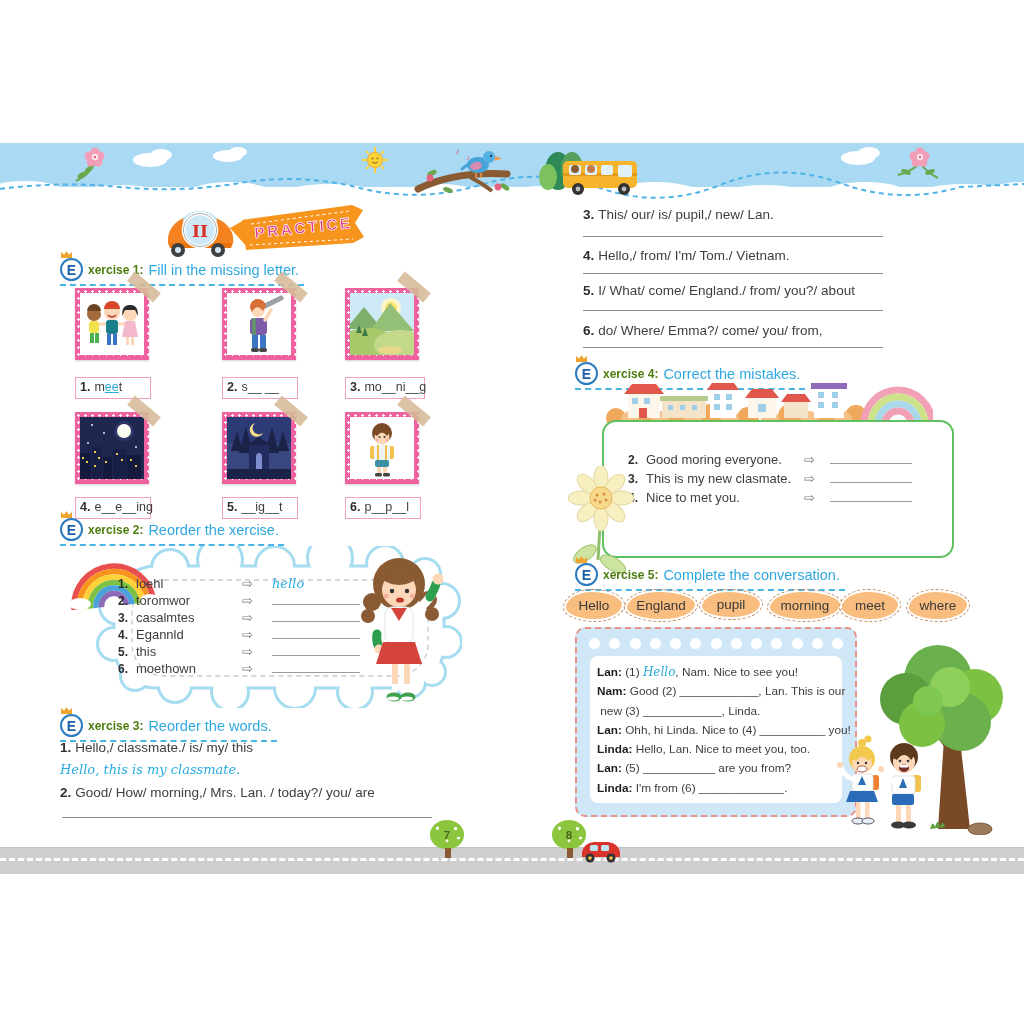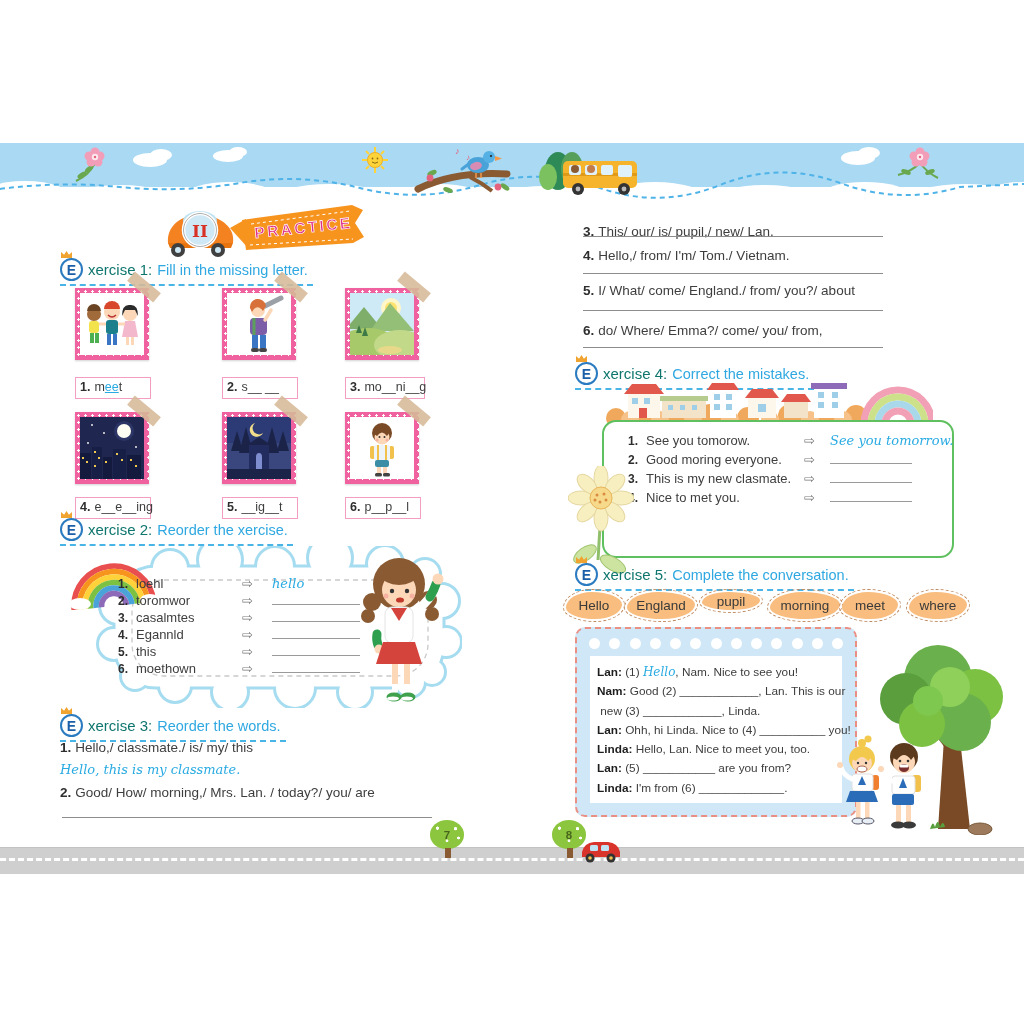--- a/index.html
+++ b/index.html
@@ -8,21 +8,21 @@
   .abs{position:absolute}
   p{margin:0}
   .body{font-size:13.5px;color:#3e3e3e;white-space:nowrap}
   .num{font-weight:700;color:#2e2e2e;margin-right:4px}
   .scrib{font-family:"DejaVu Serif",serif;font-style:italic;color:#29abe2}
   .longline{border-bottom:1.4px solid #8c8c8c;height:0}
   .shortline{display:inline-block;border-bottom:1.4px solid #9a9a9a;height:11px;vertical-align:baseline}
   .arrow{color:#7a7a7a;font-size:13px;display:inline-block;width:16px}
   
   .hdr{display:flex;align-items:center;gap:5px;border-bottom:2px dashed #49b4e6;padding:0 5px 3px 0;width:fit-content}
-  .hdr .t{font-weight:400;color:#0f766e;font-size:15px;white-space:nowrap}
+  .hdr .t{font-weight:700;color:#4d7c0f;font-size:12px;white-space:nowrap}
   .hdr .d{color:#2fa8e1;font-size:14.5px;white-space:nowrap}
   .e-wrap{position:relative;display:inline-block;width:23px;height:23px}
   .crown{position:absolute;top:-7px;left:1px;width:11px;height:7px;background:#f0a32e;
          clip-path:polygon(0 100%,0 15%,28% 55%,50% 0,72% 55%,100% 15%,100% 100%)}
   .e-badge{display:flex;align-items:center;justify-content:center;width:23px;height:23px;
            border:2.5px solid #2b7bc0;border-radius:50%;background:#fff;color:#1b5fa8;
            font-weight:800;font-size:14px;box-sizing:border-box}
   
   .frame{background-color:#f0619f;
          background-image:radial-gradient(circle,#ffffff 1.1px,rgba(255,255,255,0) 1.4px);
@@ -40,21 +40,21 @@
   .ex4row .n{display:inline-block;width:18px;font-weight:700;font-size:12px;color:#2e2e2e}
   .ex4row .s{display:inline-block;width:158px}
   .greenbox{border:2px solid #5fc05f;border-radius:14px;background:#fff}
   
   .bubble{background:#f8bd7f;display:flex;align-items:center;justify-content:center;
           font-size:13.5px;color:#3a3a3a;border-radius:46% 54% 48% 52%/58% 46% 54% 42%;
           outline:1.4px dashed #c08a5f;outline-offset:2px}
   .convbox{background:#cfe7f7;border:2px dashed #ea8f84;border-radius:10px;box-sizing:border-box}
   .holes{display:flex;justify-content:space-between;padding:9px 12px 0}
   .hole{width:11px;height:11px;border-radius:50%;background:#fff}
-  .convinner{background:#fff;border-radius:0;margin:7px 13px 0;height:140px;padding:7px 7px 0}
+  .convinner{background:#fff;border-radius:8px;margin:7px 13px 0;height:140px;padding:7px 7px 0}
   .dlg{font-size:11.8px;line-height:19.3px;color:#3d3d3d;white-space:pre}
   .dlg b{color:#1e1e1e}
   .dlg .scrib{font-size:12px}
   
   .road{background:#cfcfcf;border-top:1.5px solid #c2c2c2}
   .roadline{border-top:3px dashed #fff;height:0}
   .ftree{text-align:center;width:36px}
   .fol{width:34px;height:29px;border-radius:50% 50% 48% 48%;background:#8cc63f;
        background-image:radial-gradient(circle at 22% 28%,#fff 1.4px,transparent 1.9px),
                         radial-gradient(circle at 75% 30%,#fff 1.4px,transparent 1.9px),
@@ -466,21 +466,21 @@
       <span class="e-badge">E</span>
     </span>
     <b class="t">xercise 3:</b>
     <span class="d">Reorder the words.</span>
   </div>
   <p class="body abs" style="left:60px;top:740px"><b class="num">1.</b><span>Hello,/ classmate./ is/ my/ this</span></p>
   <p class="scrib abs" style="left:60px;top:762px;font-size:13px">Hello, this is my classmate.</p>
   <p class="body abs" style="left:60px;top:785px"><b class="num">2.</b><span>Good/ How/ morning,/ Mrs. Lan. / today?/ you/ are</span></p>
   <div class="longline abs" style="left:62px;top:817px;width:370px"></div>
 
-  <p class="body abs" style="left:583px;top:224px"><b class="num">3.</b><span>This/ our/ is/ pupil,/ new/ Lan.</span></p>
+  <p class="body abs" style="left:583px;top:207px"><b class="num">3.</b><span>This/ our/ is/ pupil,/ new/ Lan.</span></p>
   <div class="longline abs" style="left:583px;top:236px;width:300px"></div>
   <p class="body abs" style="left:583px;top:248px"><b class="num">4.</b><span>Hello,/ from/ I'm/ Tom./ Vietnam.</span></p>
   <div class="longline abs" style="left:583px;top:273px;width:300px"></div>
   <p class="body abs" style="left:583px;top:283px"><b class="num">5.</b><span>I/ What/ come/ England./ from/ you?/ about</span></p>
   <div class="longline abs" style="left:583px;top:310px;width:300px"></div>
   <p class="body abs" style="left:583px;top:323px"><b class="num">6.</b><span>do/ Where/ Emma?/ come/ you/ from,</span></p>
   <div class="longline abs" style="left:583px;top:347px;width:300px"></div>
 
   <div class="hdr abs" style="left:575px;top:362px">
     <span class="e-wrap">
@@ -541,23 +541,20 @@
     <g fill="none">
       <path d="M266,42 A34,34 0 0 1 334,42" stroke="#f2a0b5" stroke-width="7"></path>
       <path d="M273,42 A27,27 0 0 1 327,42" stroke="#cde08a" stroke-width="7"></path>
       <path d="M280,42 A20,20 0 0 1 320,42" stroke="#a8d8ea" stroke-width="7"></path>
       <path d="M287,42 A13,13 0 0 1 313,42" stroke="#f2a0b5" stroke-width="7"></path>
     </g>
   </svg>
 
   <div class="greenbox abs" style="left:602px;top:420px;width:348px;height:134px"></div>
 
-  <div class="ex4row abs" style="left:628px;top:433px">
-    <span class="n">1.</span><span class="s">See you tomorow.</span><span class="arrow">⇨</span><span class="scrib" style="margin-left:10px">See you tomorrow.</span>
-  </div>
   <div class="ex4row abs" style="left:628px;top:452px">
     <span class="n">2.</span><span class="s">Good moring everyone.</span><span class="arrow">⇨</span><span class="shortline" style="margin-left:10px;width:82px"></span>
   </div>
   <div class="ex4row abs" style="left:628px;top:471px">
     <span class="n">3.</span><span class="s">This is my new clasmate.</span><span class="arrow">⇨</span><span class="shortline" style="margin-left:10px;width:82px"></span>
   </div>
   <div class="ex4row abs" style="left:628px;top:490px">
     <span class="n">4.</span><span class="s">Nice to met you.</span><span class="arrow">⇨</span><span class="shortline" style="margin-left:10px;width:82px"></span>
   </div>
 
@@ -589,21 +586,21 @@
     <span class="e-wrap">
       <span class="crown"></span>
       <span class="e-badge">E</span>
     </span>
     <b class="t">xercise 5:</b>
     <span class="d">Complete the conversation.</span>
   </div>
 
   <div class="bubble abs" style="left:566px;top:592px;width:56px;height:27px">Hello</div>
   <div class="bubble abs" style="left:627px;top:592px;width:68px;height:27px">England</div>
-  <div class="bubble abs" style="left:702px;top:592px;width:58px;height:18px">pupil</div>
+  <div class="bubble abs" style="left:702px;top:592px;width:58px;height:25px">pupil</div>
   <div class="bubble abs" style="left:770px;top:592px;width:70px;height:27px">morning</div>
   <div class="bubble abs" style="left:842px;top:592px;width:56px;height:27px">meet</div>
   <div class="bubble abs" style="left:909px;top:592px;width:58px;height:27px">where</div>
 
   <div class="convbox abs" style="left:575px;top:627px;width:282px;height:190px">
     <div class="holes">
       <span class="hole"></span>
         <span class="hole"></span>
         <span class="hole"></span>
         <span class="hole"></span>

